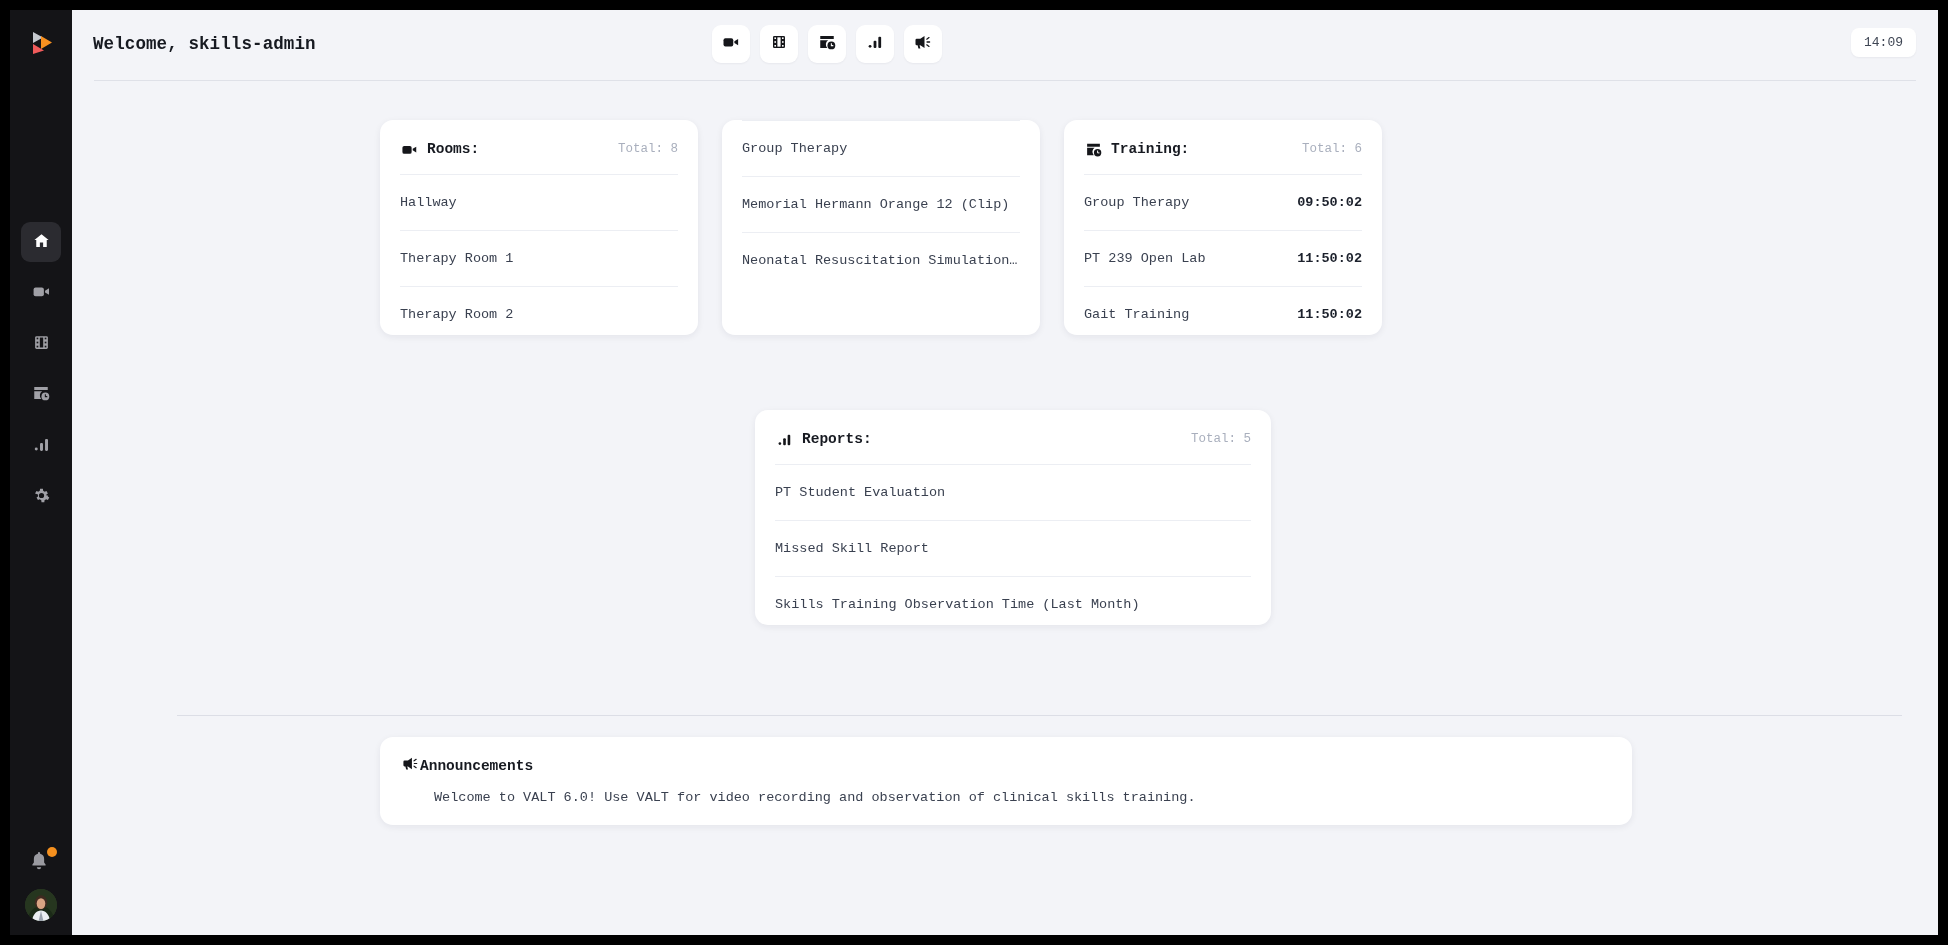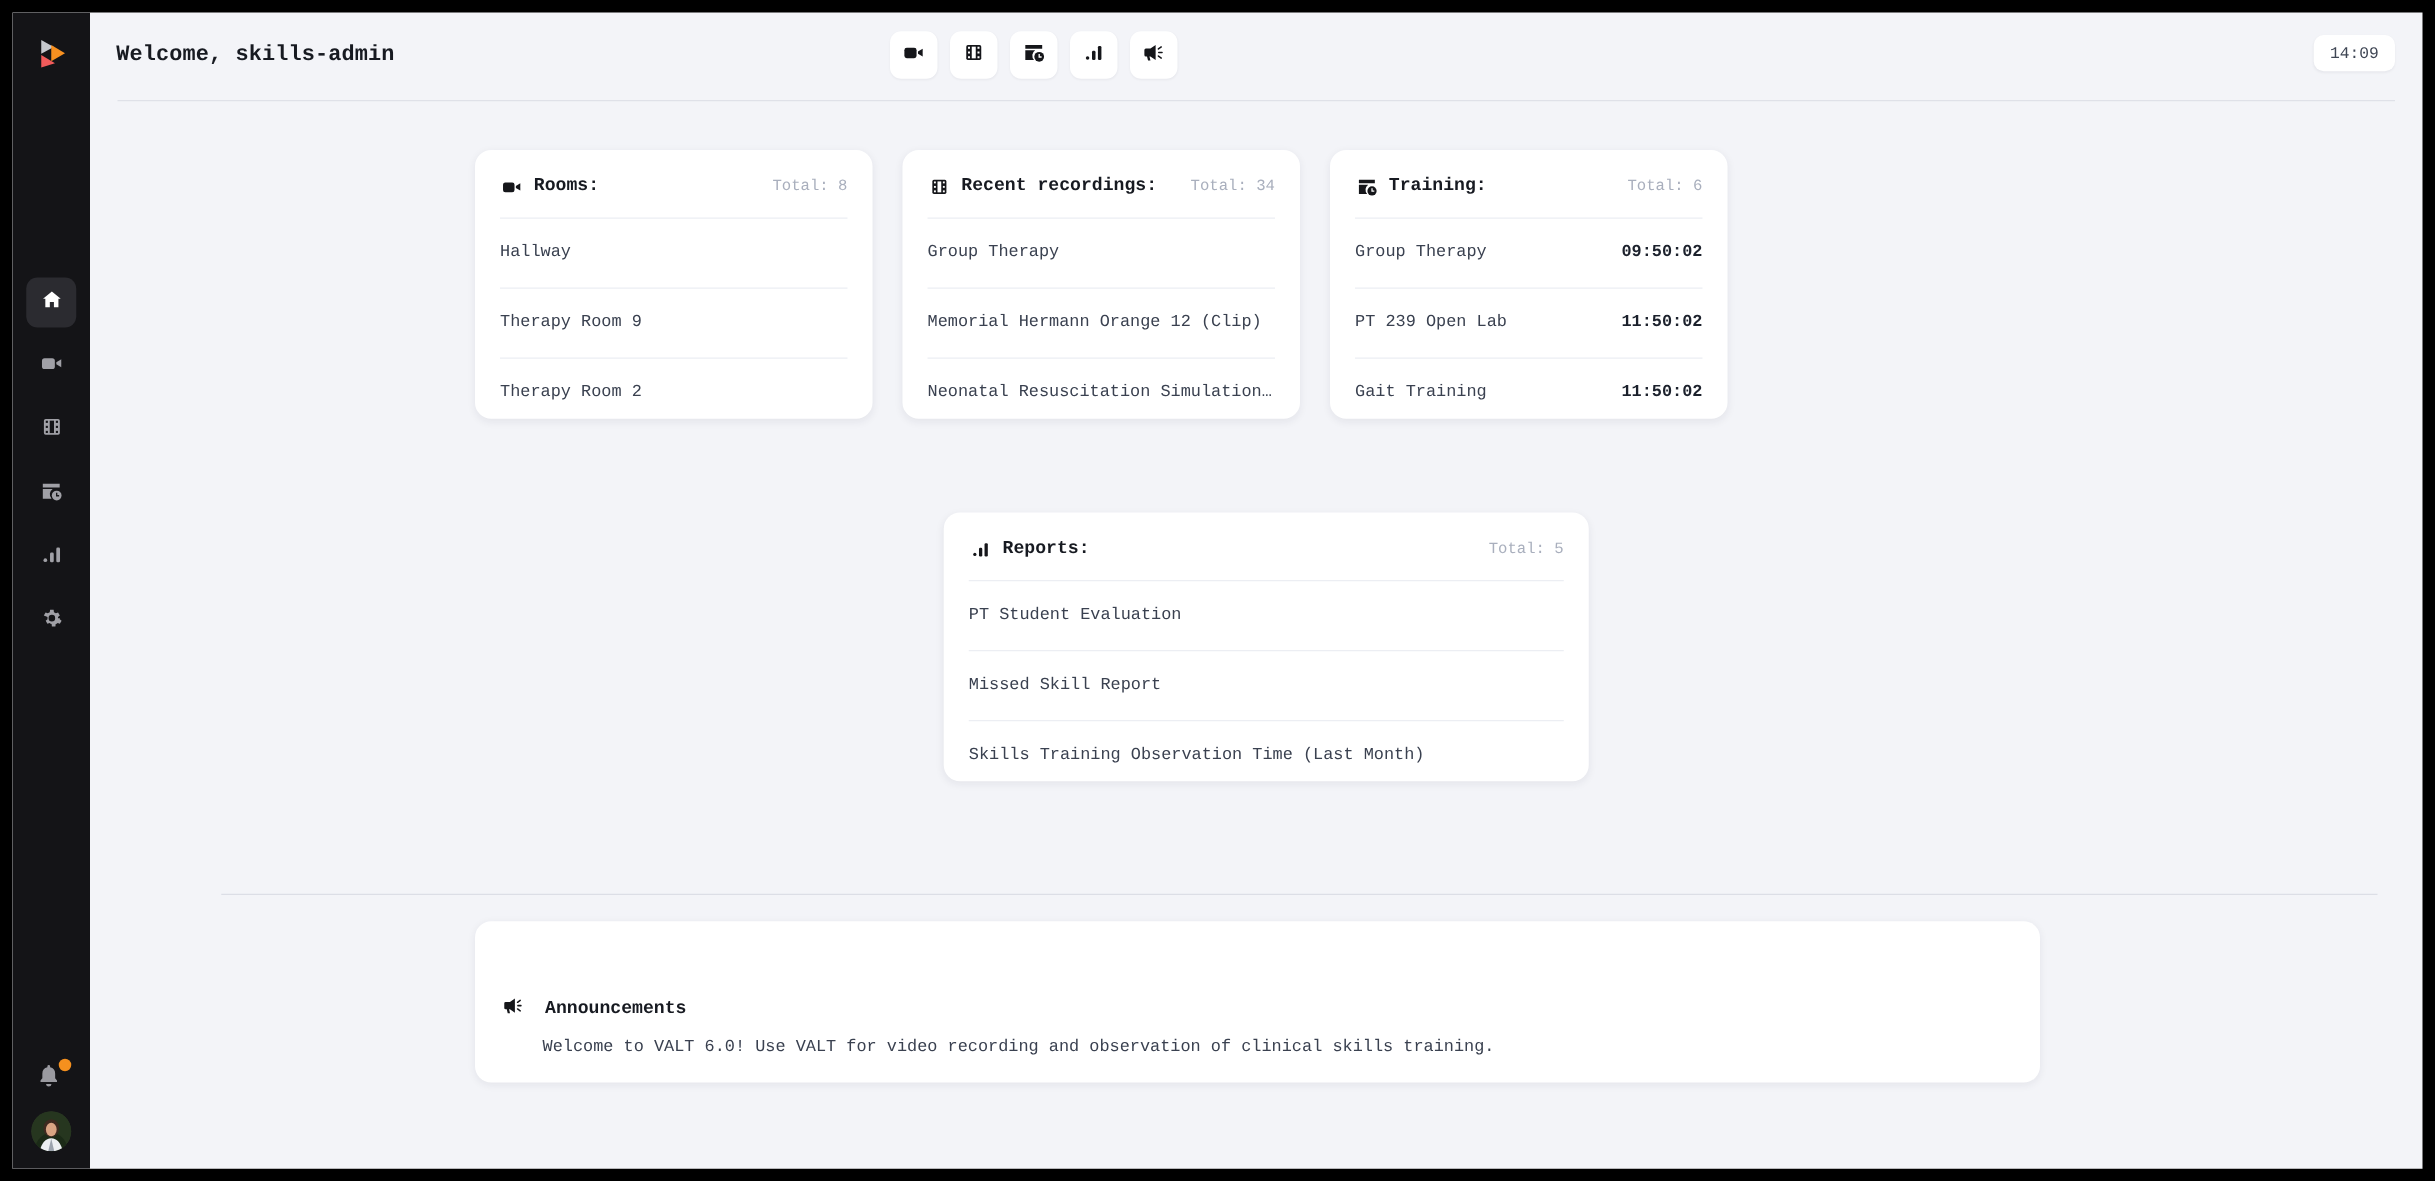--- a/index.html
+++ b/index.html
@@ -214,22 +214,21 @@
     left: 308px; top: 727px;
     width: 1252px;
     background: #ffffff;
     border-radius: 13px;
     box-shadow: 0 2px 7px rgba(30,35,60,0.07);
     padding: 18px 22px 20px 22px;
   }
   .ann-head {
     display: flex;
     align-items: center;
-    gap: 17px;
-    margin-top: 41px;
+    gap: 1px;
   }
   .ann-head svg { fill: #15161a; }
   .ann-title {
     font-size: 14.5px;
     font-weight: bold;
     color: #171a21;
   }
   .ann-body {
     margin-top: 13px;
     margin-left: 32px;
@@ -404,44 +403,28 @@
               </svg>
             </span>
             <span class="card-title">Rooms:</span>
             <span class="card-total">Total: 8</span>
           </div>
           <div class="card-list">
             <div class="card-row">
               <span class="row-label">Hallway</span>
             </div>
             <div class="card-row">
-              <span class="row-label">Therapy Room 9</span>
+              <span class="row-label">Therapy Room 1</span>
             </div>
             <div class="card-row">
               <span class="row-label">Therapy Room 2</span>
             </div>
           </div>
         </div>
         <div class="card">
-          <div class="card-head">
-            <span class="card-head-icon">
-              <svg width="15" height="15" viewBox="0 0 24 24">
-                <rect x="3" y="3" width="18" height="18" rx="2"></rect>
-                <rect x="5.1" y="5.1" width="2.4" height="2.4" fill="#ffffff"></rect>
-                <rect x="5.1" y="10.8" width="2.4" height="2.4" fill="#ffffff"></rect>
-                <rect x="5.1" y="16.5" width="2.4" height="2.4" fill="#ffffff"></rect>
-                <rect x="16.5" y="5.1" width="2.4" height="2.4" fill="#ffffff"></rect>
-                <rect x="16.5" y="10.8" width="2.4" height="2.4" fill="#ffffff"></rect>
-                <rect x="16.5" y="16.5" width="2.4" height="2.4" fill="#ffffff"></rect>
-                <rect x="9.6" y="5" width="4.8" height="14" fill="#ffffff"></rect>
-              </svg>
-            </span>
-            <span class="card-title">Recent recordings:</span>
-            <span class="card-total">Total: 34</span>
-          </div>
           <div class="card-list">
             <div class="card-row">
               <span class="row-label">Group Therapy</span>
             </div>
             <div class="card-row">
               <span class="row-label">Memorial Hermann Orange 12 (Clip)</span>
             </div>
             <div class="card-row">
               <span class="row-label">Neonatal Resuscitation Simulation Gaumard Supe...</span>
             </div>

